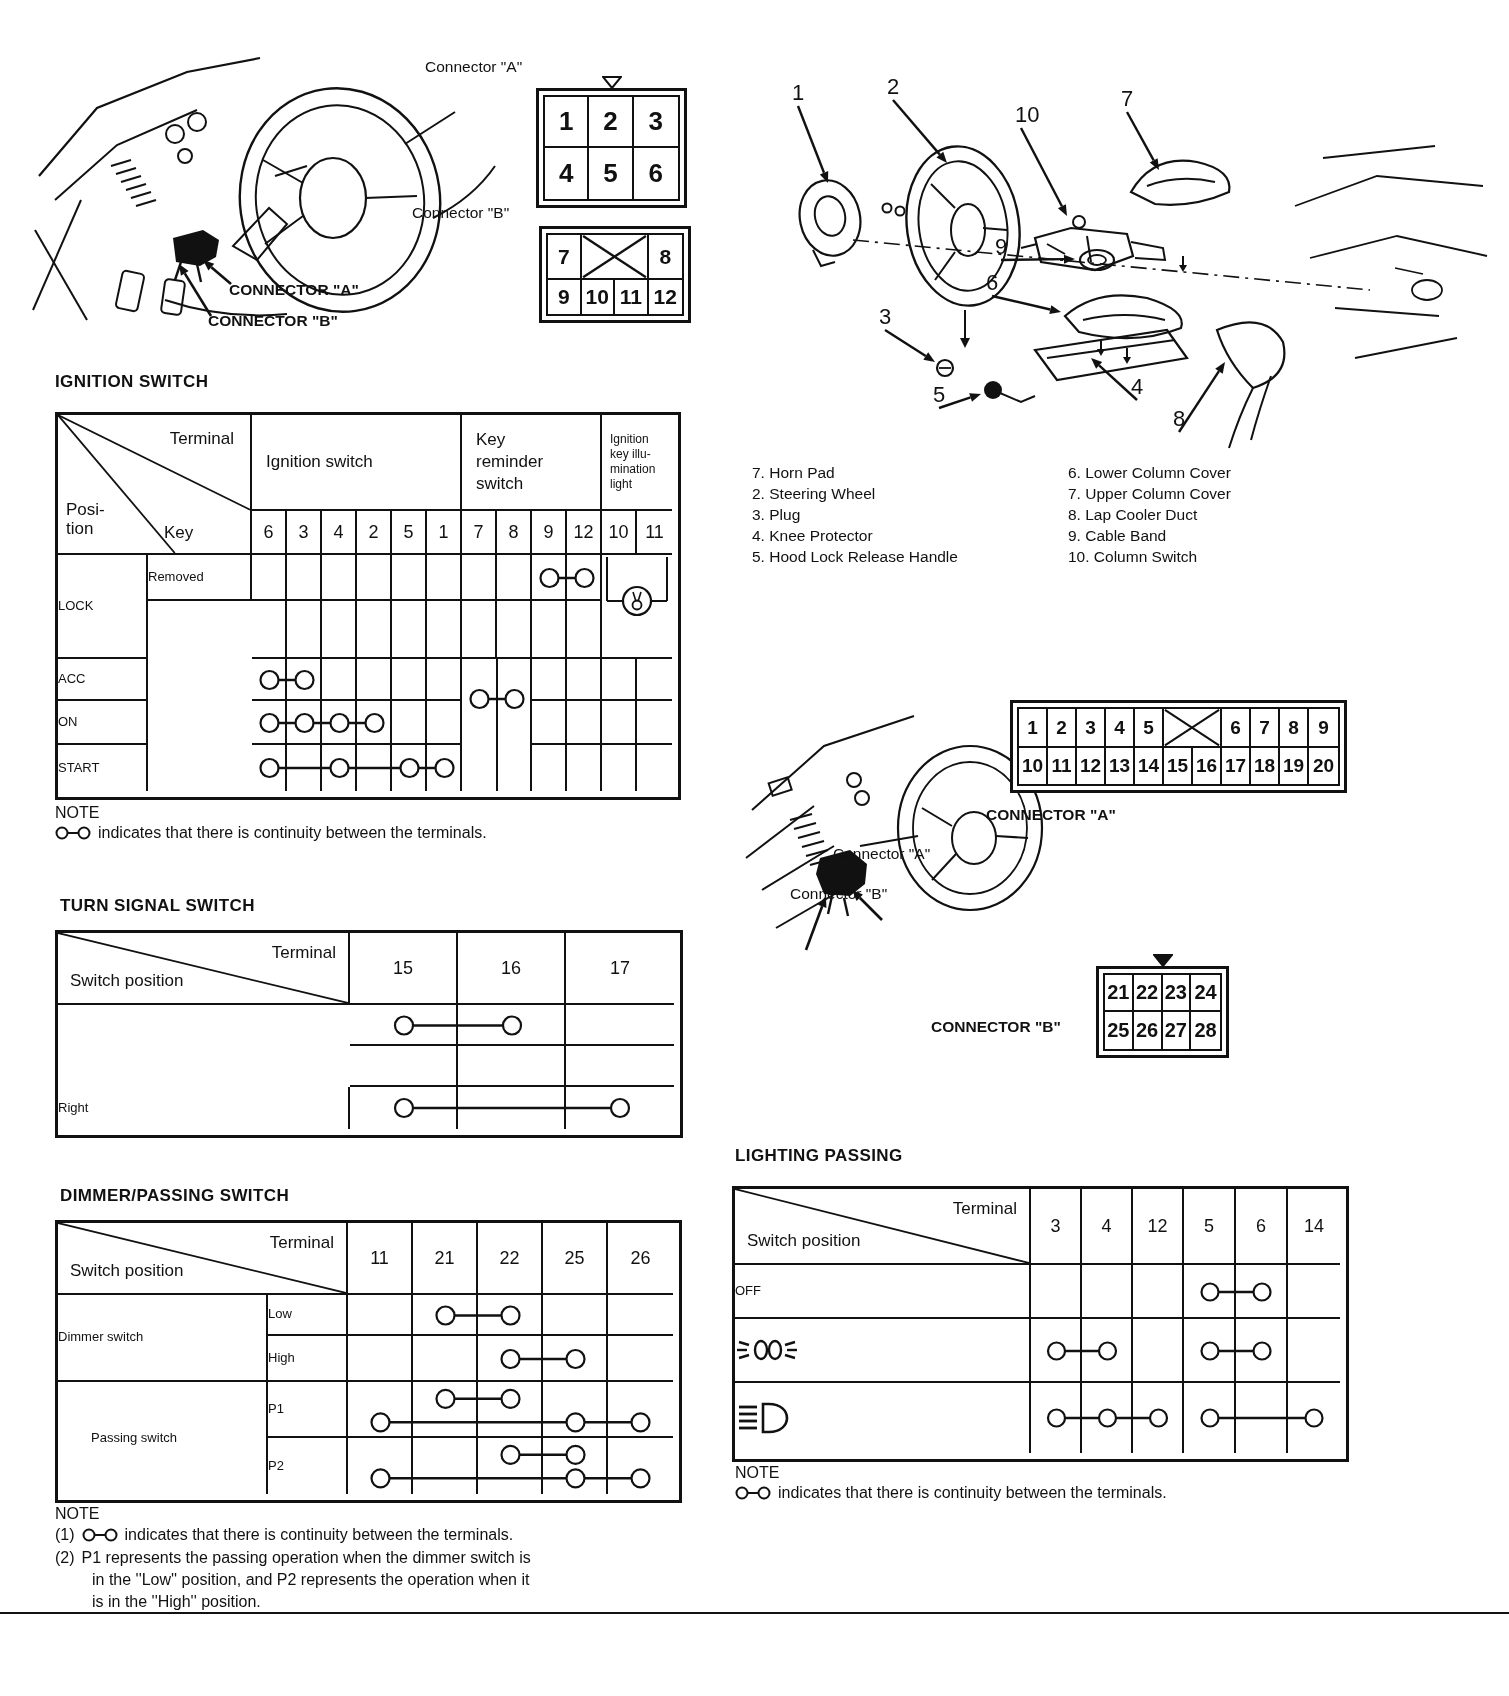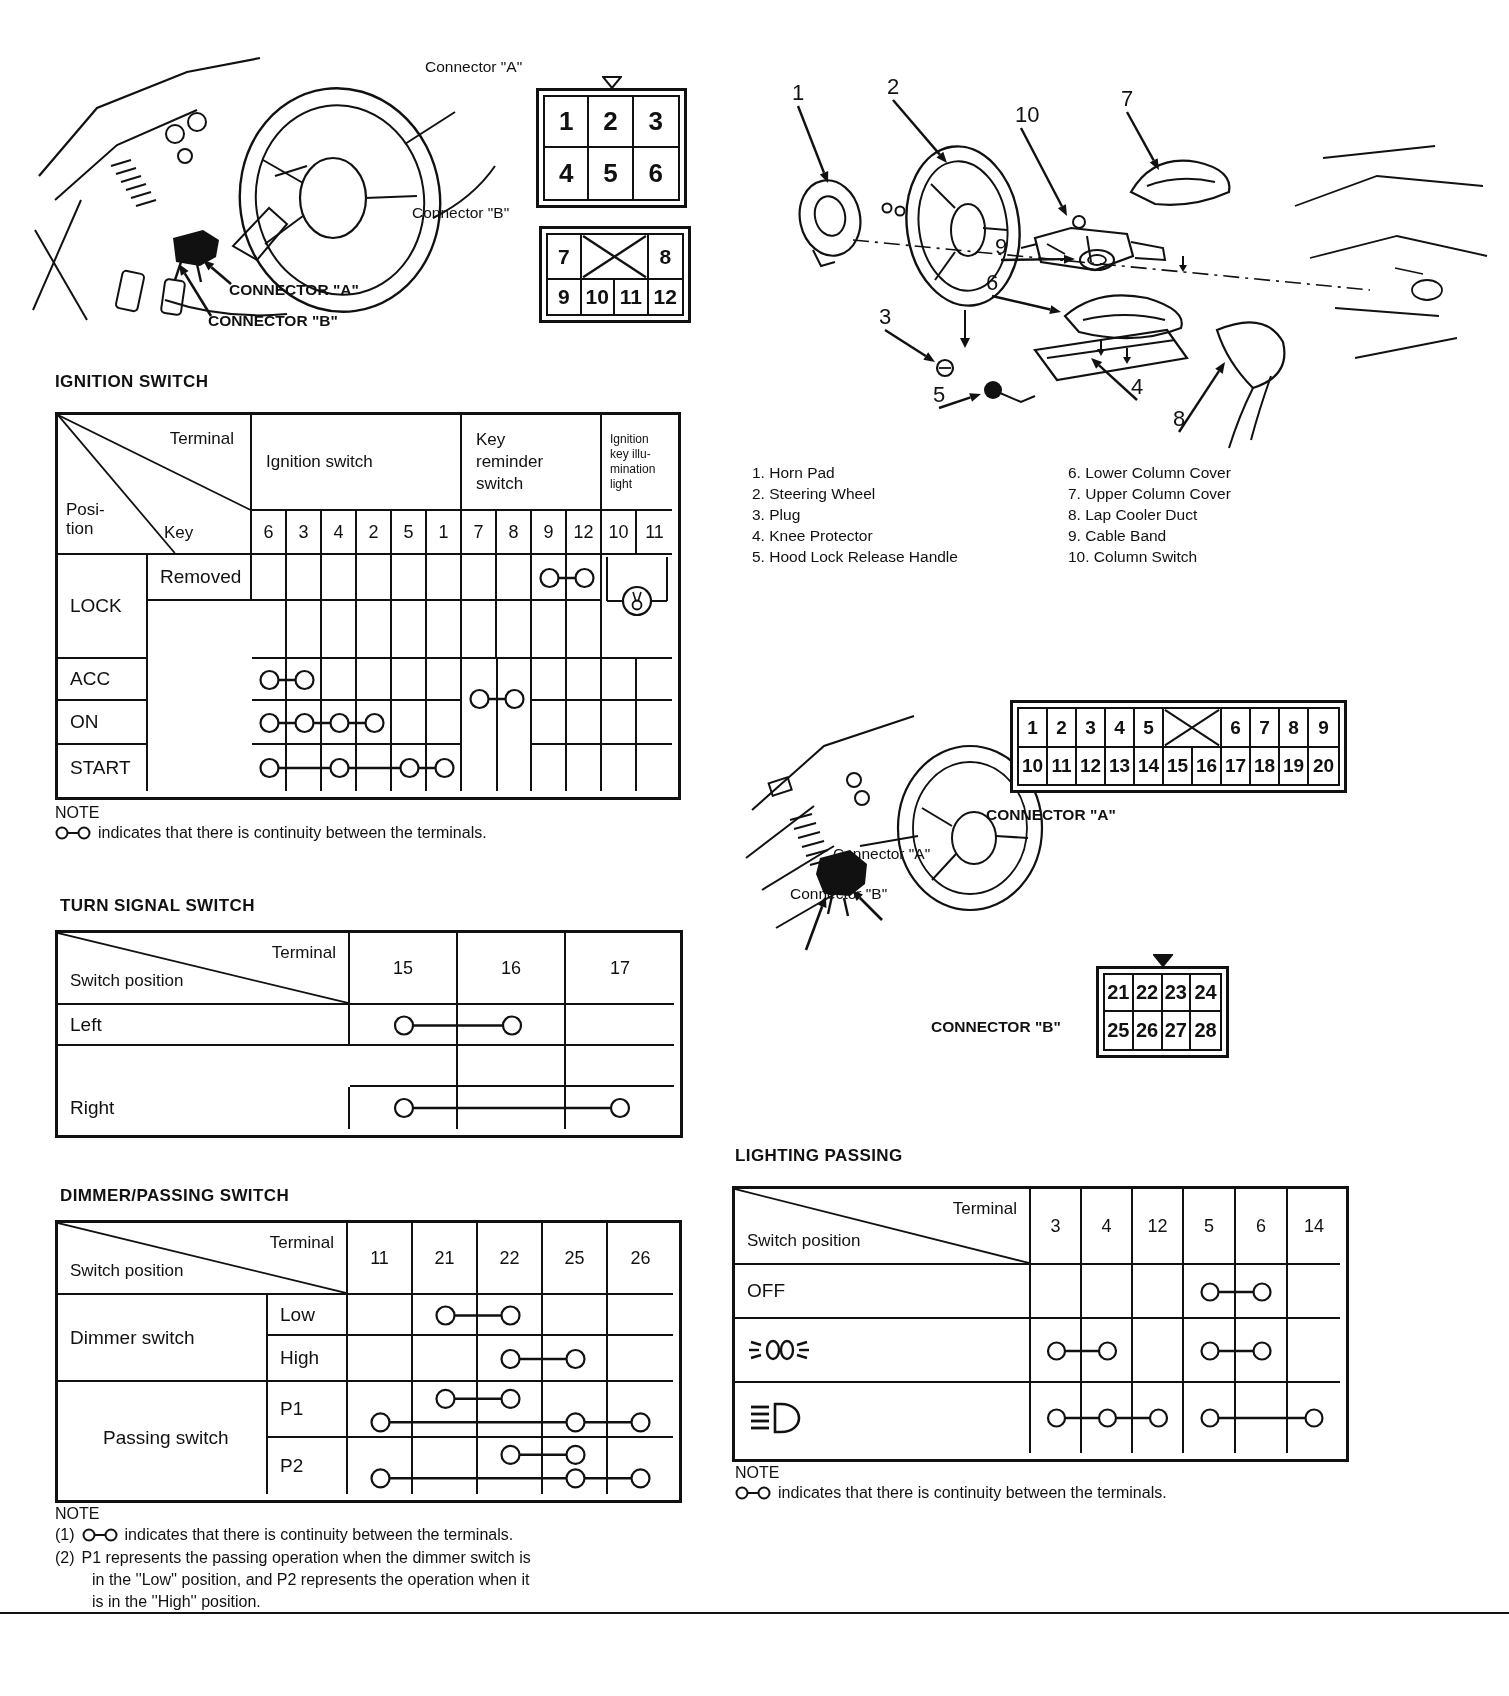--- a/index.html
+++ b/index.html
@@ -5,21 +5,21 @@
   html,body{margin:0;padding:0;background:#e8e8e8;}
   .page{position:relative;width:1509px;height:1696px;background:#ffffff;
         font-family:"Liberation Sans",sans-serif;color:#111;overflow:hidden;}
   .abs{position:absolute;}
   .h{font-size:17px;font-weight:600;letter-spacing:.4px;white-space:nowrap;}
   .lbl{font-size:15.5px;font-weight:500;white-space:nowrap;}
   .cap{font-size:15.5px;font-weight:600;white-space:nowrap;}
   .grid{position:absolute;display:grid;border:3px solid #111;background:#fff;}
   .gc{position:relative;box-sizing:border-box;border-right:2px solid #111;border-bottom:2px solid #111;background:transparent;}
   .gc.nbr{border-right:none;} .gc.nbb{border-bottom:none;}
-  .cell-left{display:flex;align-items:center;padding-left:12px;font-size:19px;white-space:pre-line;line-height:1.15;}
+  .cell-left{display:flex;align-items:center;font-size:13px;white-space:pre-line;line-height:1.15;}
   .cell-ctr{display:flex;align-items:center;justify-content:center;font-size:18px;}
   .cell-grp{display:flex;align-items:center;padding-left:14px;font-size:17px;white-space:pre-line;line-height:1.3;}
   .cell-grp.small{font-size:12px;padding-left:8px;line-height:1.25;}
   .overlay{position:absolute;left:0;top:0;pointer-events:none;}
   .cornersvg{position:absolute;left:0;top:0;width:100%;height:100%;}
   .ctext{position:absolute;font-size:17px;white-space:pre-line;line-height:1.15;}
   .connbox{position:absolute;border:3px solid #111;background:#fff;padding:4px;box-sizing:border-box;}
   .connbox .inner{border:2.5px solid #111;width:100%;height:100%;box-sizing:border-box;display:grid;}
   .pin{display:flex;align-items:center;justify-content:center;font-weight:700;
        border-right:2px solid #111;border-bottom:2px solid #111;box-sizing:border-box;position:relative;}
@@ -248,21 +248,20 @@
       <div class="gc" style="grid-area: 1 / 1 / span 1 / span 1;">
         <svg class="cornersvg" viewBox="0 0 292 72" preserveAspectRatio="none">
           <line x1="0" y1="0" x2="292" y2="72" stroke="#111" stroke-width="1.8"></line>
         </svg>
         <div class="ctext" style="right: 12px; top: 10px; position: absolute;">Terminal</div>
         <div class="ctext" style="left: 12px; bottom: 12px; position: absolute;">Switch position</div>
       </div>
       <div class="gc cell-ctr" style="grid-area: 1 / 2 / span 1 / span 1;">15</div>
       <div class="gc cell-ctr" style="grid-area: 1 / 3 / span 1 / span 1;">16</div>
       <div class="gc cell-ctr nbr" style="grid-area: 1 / 4 / span 1 / span 1;">17</div>
-      <div class="gc cell-left" style="grid-area: 2 / 1 / span 1 / span 1;">Left</div>
       <div class="gc" style="grid-area: 2 / 2 / span 1 / span 1;"></div>
       <div class="gc" style="grid-area: 2 / 3 / span 1 / span 1;"></div>
       <div class="gc nbr" style="grid-area: 2 / 4 / span 1 / span 1;"></div>
       <div class="gc" style="grid-area: 3 / 2 / span 1 / span 1;"></div>
       <div class="gc" style="grid-area: 3 / 3 / span 1 / span 1;"></div>
       <div class="gc nbr" style="grid-area: 3 / 4 / span 1 / span 1;"></div>
       <div class="gc cell-left nbb" style="grid-area: 4 / 1 / span 1 / span 1;">Right</div>
       <div class="gc nbb" style="grid-area: 4 / 2 / span 1 / span 1;"></div>
       <div class="gc nbb" style="grid-area: 4 / 3 / span 1 / span 1;"></div>
       <div class="gc nbr nbb" style="grid-area: 4 / 4 / span 1 / span 1;"></div>
@@ -438,21 +437,21 @@
       <polygon points="246,336 236.98750866852012,343.74758026741256 234.1414587743686,335.2094305849579" fill="#111"></polygon>
       <text x="396" y="336" font-size="22" font-family="Liberation Sans, sans-serif" fill="#111">4</text>
       <line x1="402" y1="342" x2="364.12334043320936" y2="307.4169630042347" stroke="#111" stroke-width="2.4"></line>
       <polygon points="356,300 367.15755257130536,304.0937782815581 361.08912829511337,310.74014772691123" fill="#111"></polygon>
       <text x="438" y="368" font-size="22" font-family="Liberation Sans, sans-serif" fill="#111">8</text>
       <line x1="444" y1="374" x2="483.9590432467308" y2="313.192760276714" stroke="#111" stroke-width="2.4"></line>
       <polygon points="490,304 487.7197179053865,315.6640607666878 480.1983685880751,310.72145978674024" fill="#111"></polygon>
     </svg>
 
   <div id="parts-left" class="parts" style="left:752px;top:462px;">
-      <div>1. Horn Pad</div>
+      <div>7. Horn Pad</div>
       <div>2. Steering Wheel</div>
       <div>3. Plug</div>
       <div>4. Knee Protector</div>
       <div>5. Hood Lock Release Handle</div>
     </div>
   <div id="parts-right" class="parts" style="left:1068px;top:462px;">
       <div>6. Lower Column Cover</div>
       <div>7. Upper Column Cover</div>
       <div>8. Lap Cooler Duct</div>
       <div>9. Cable Band</div>

